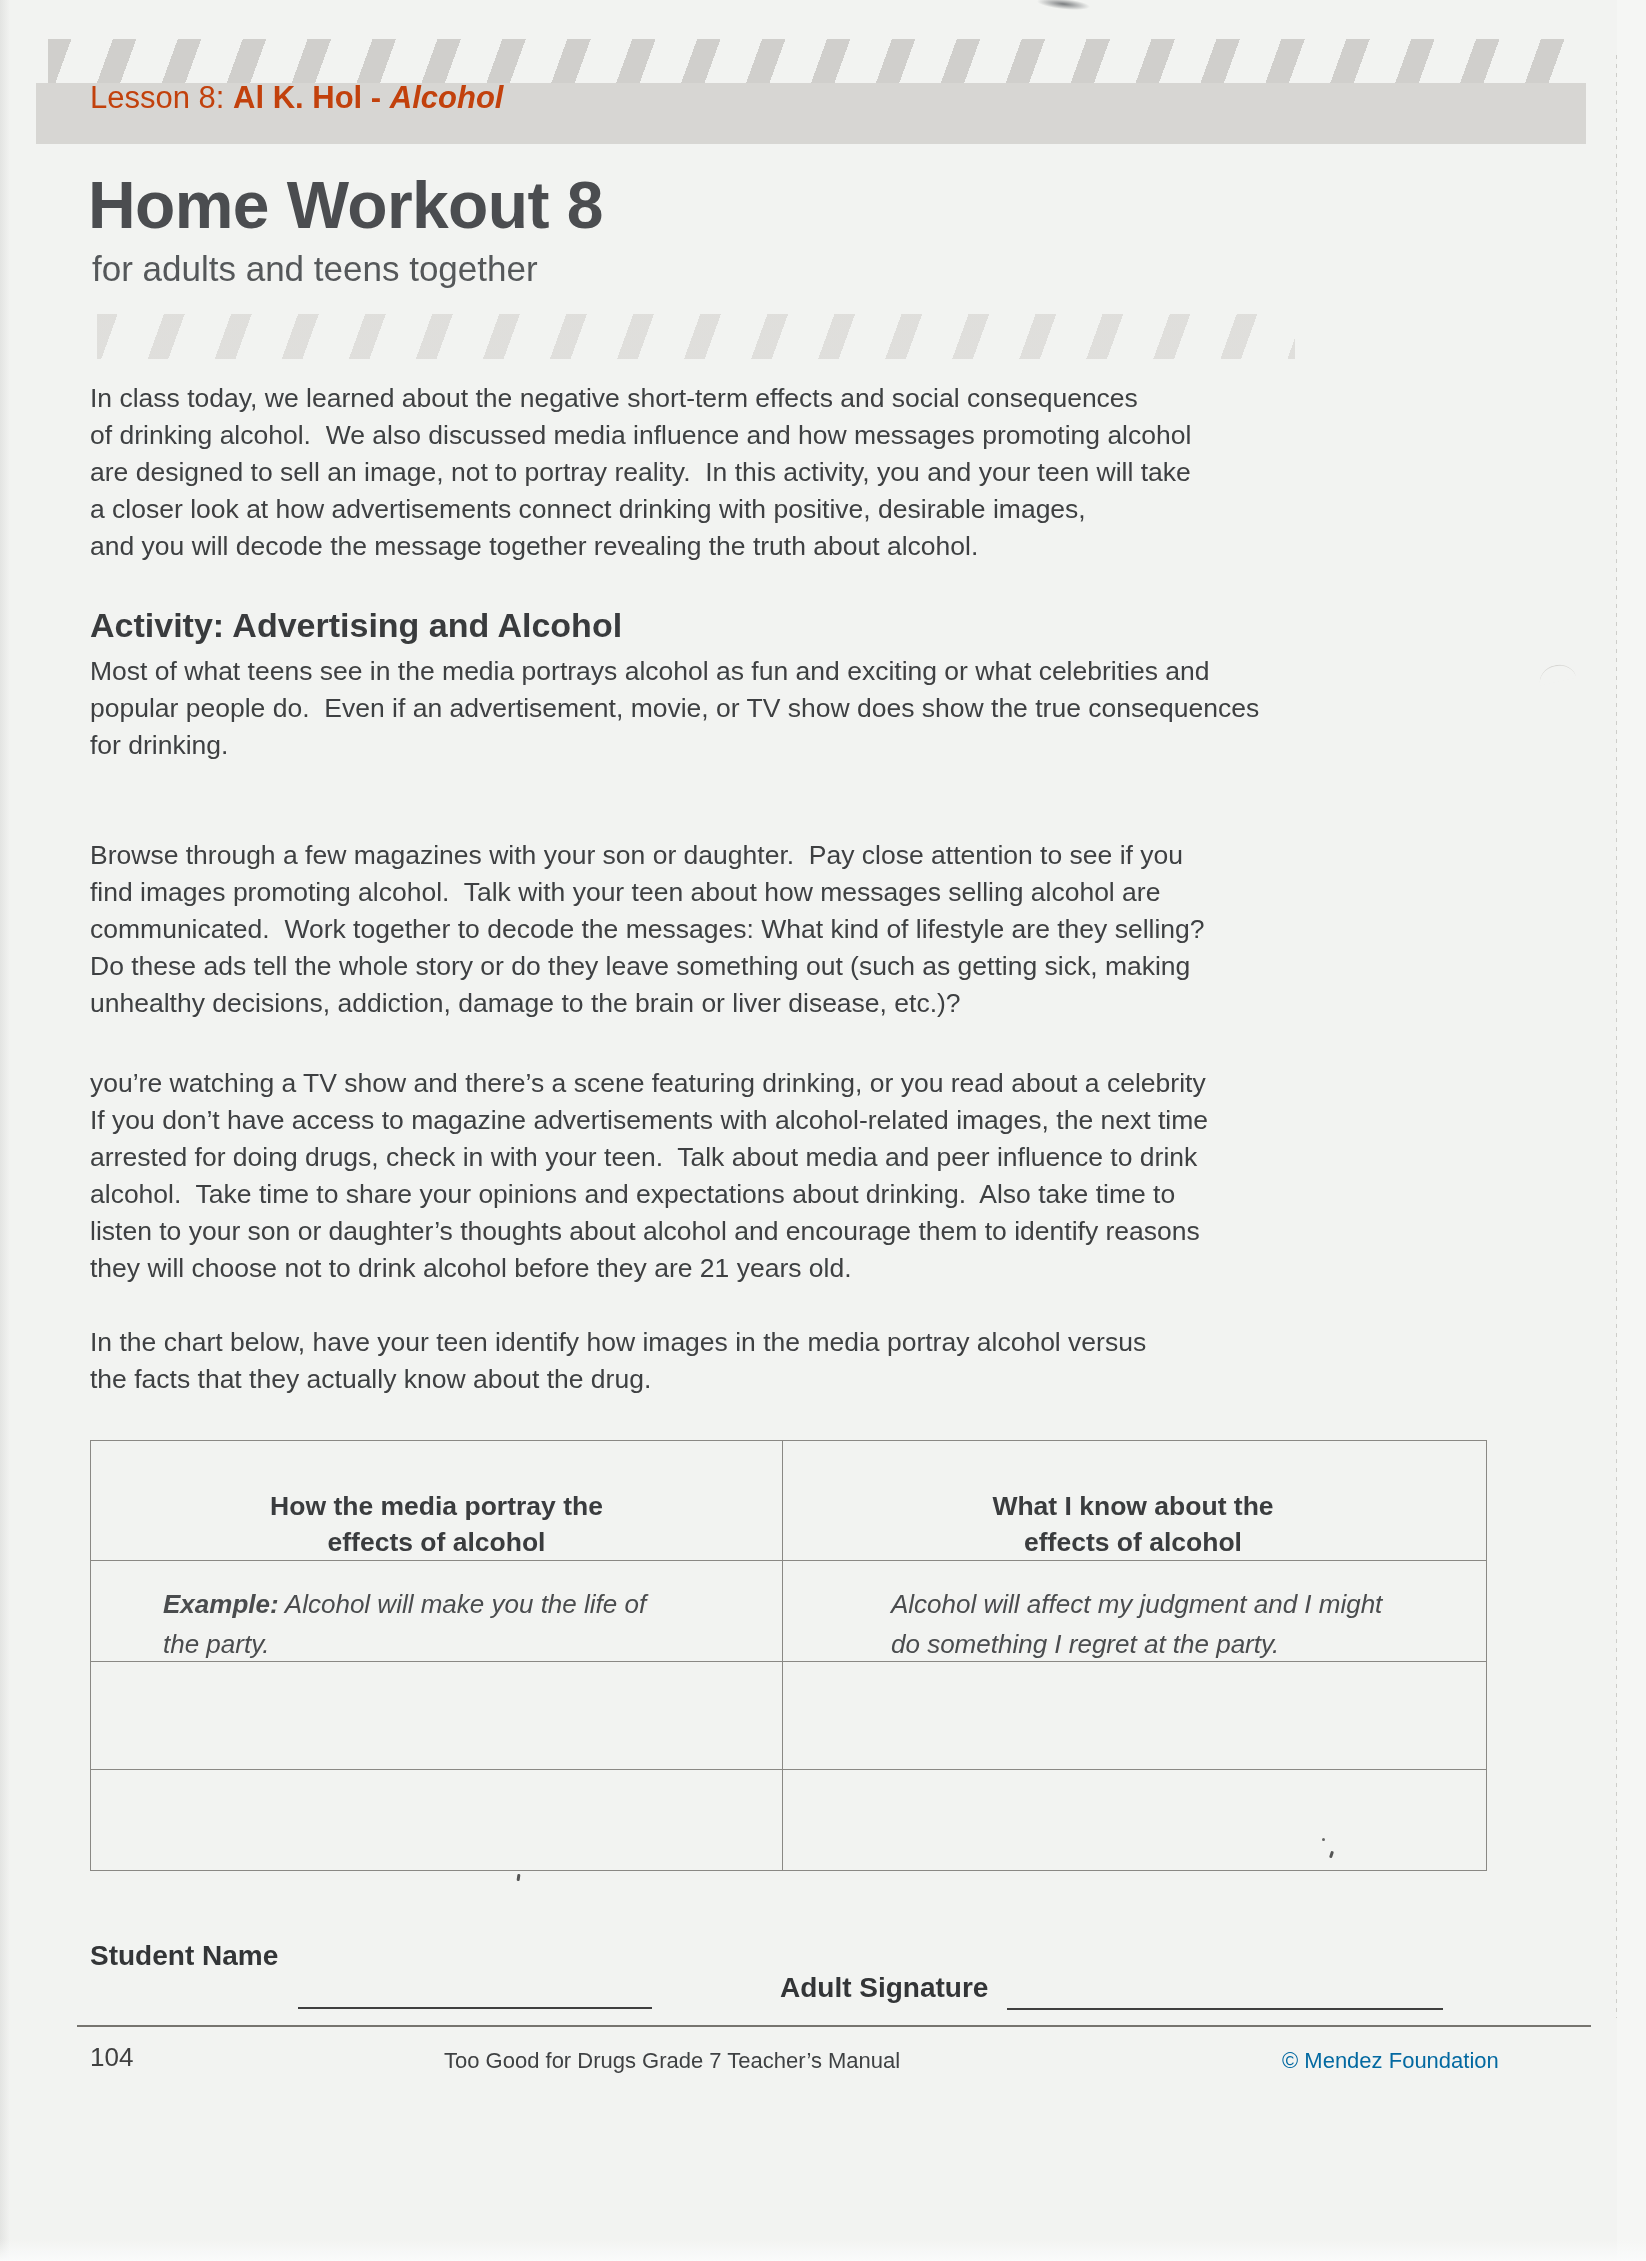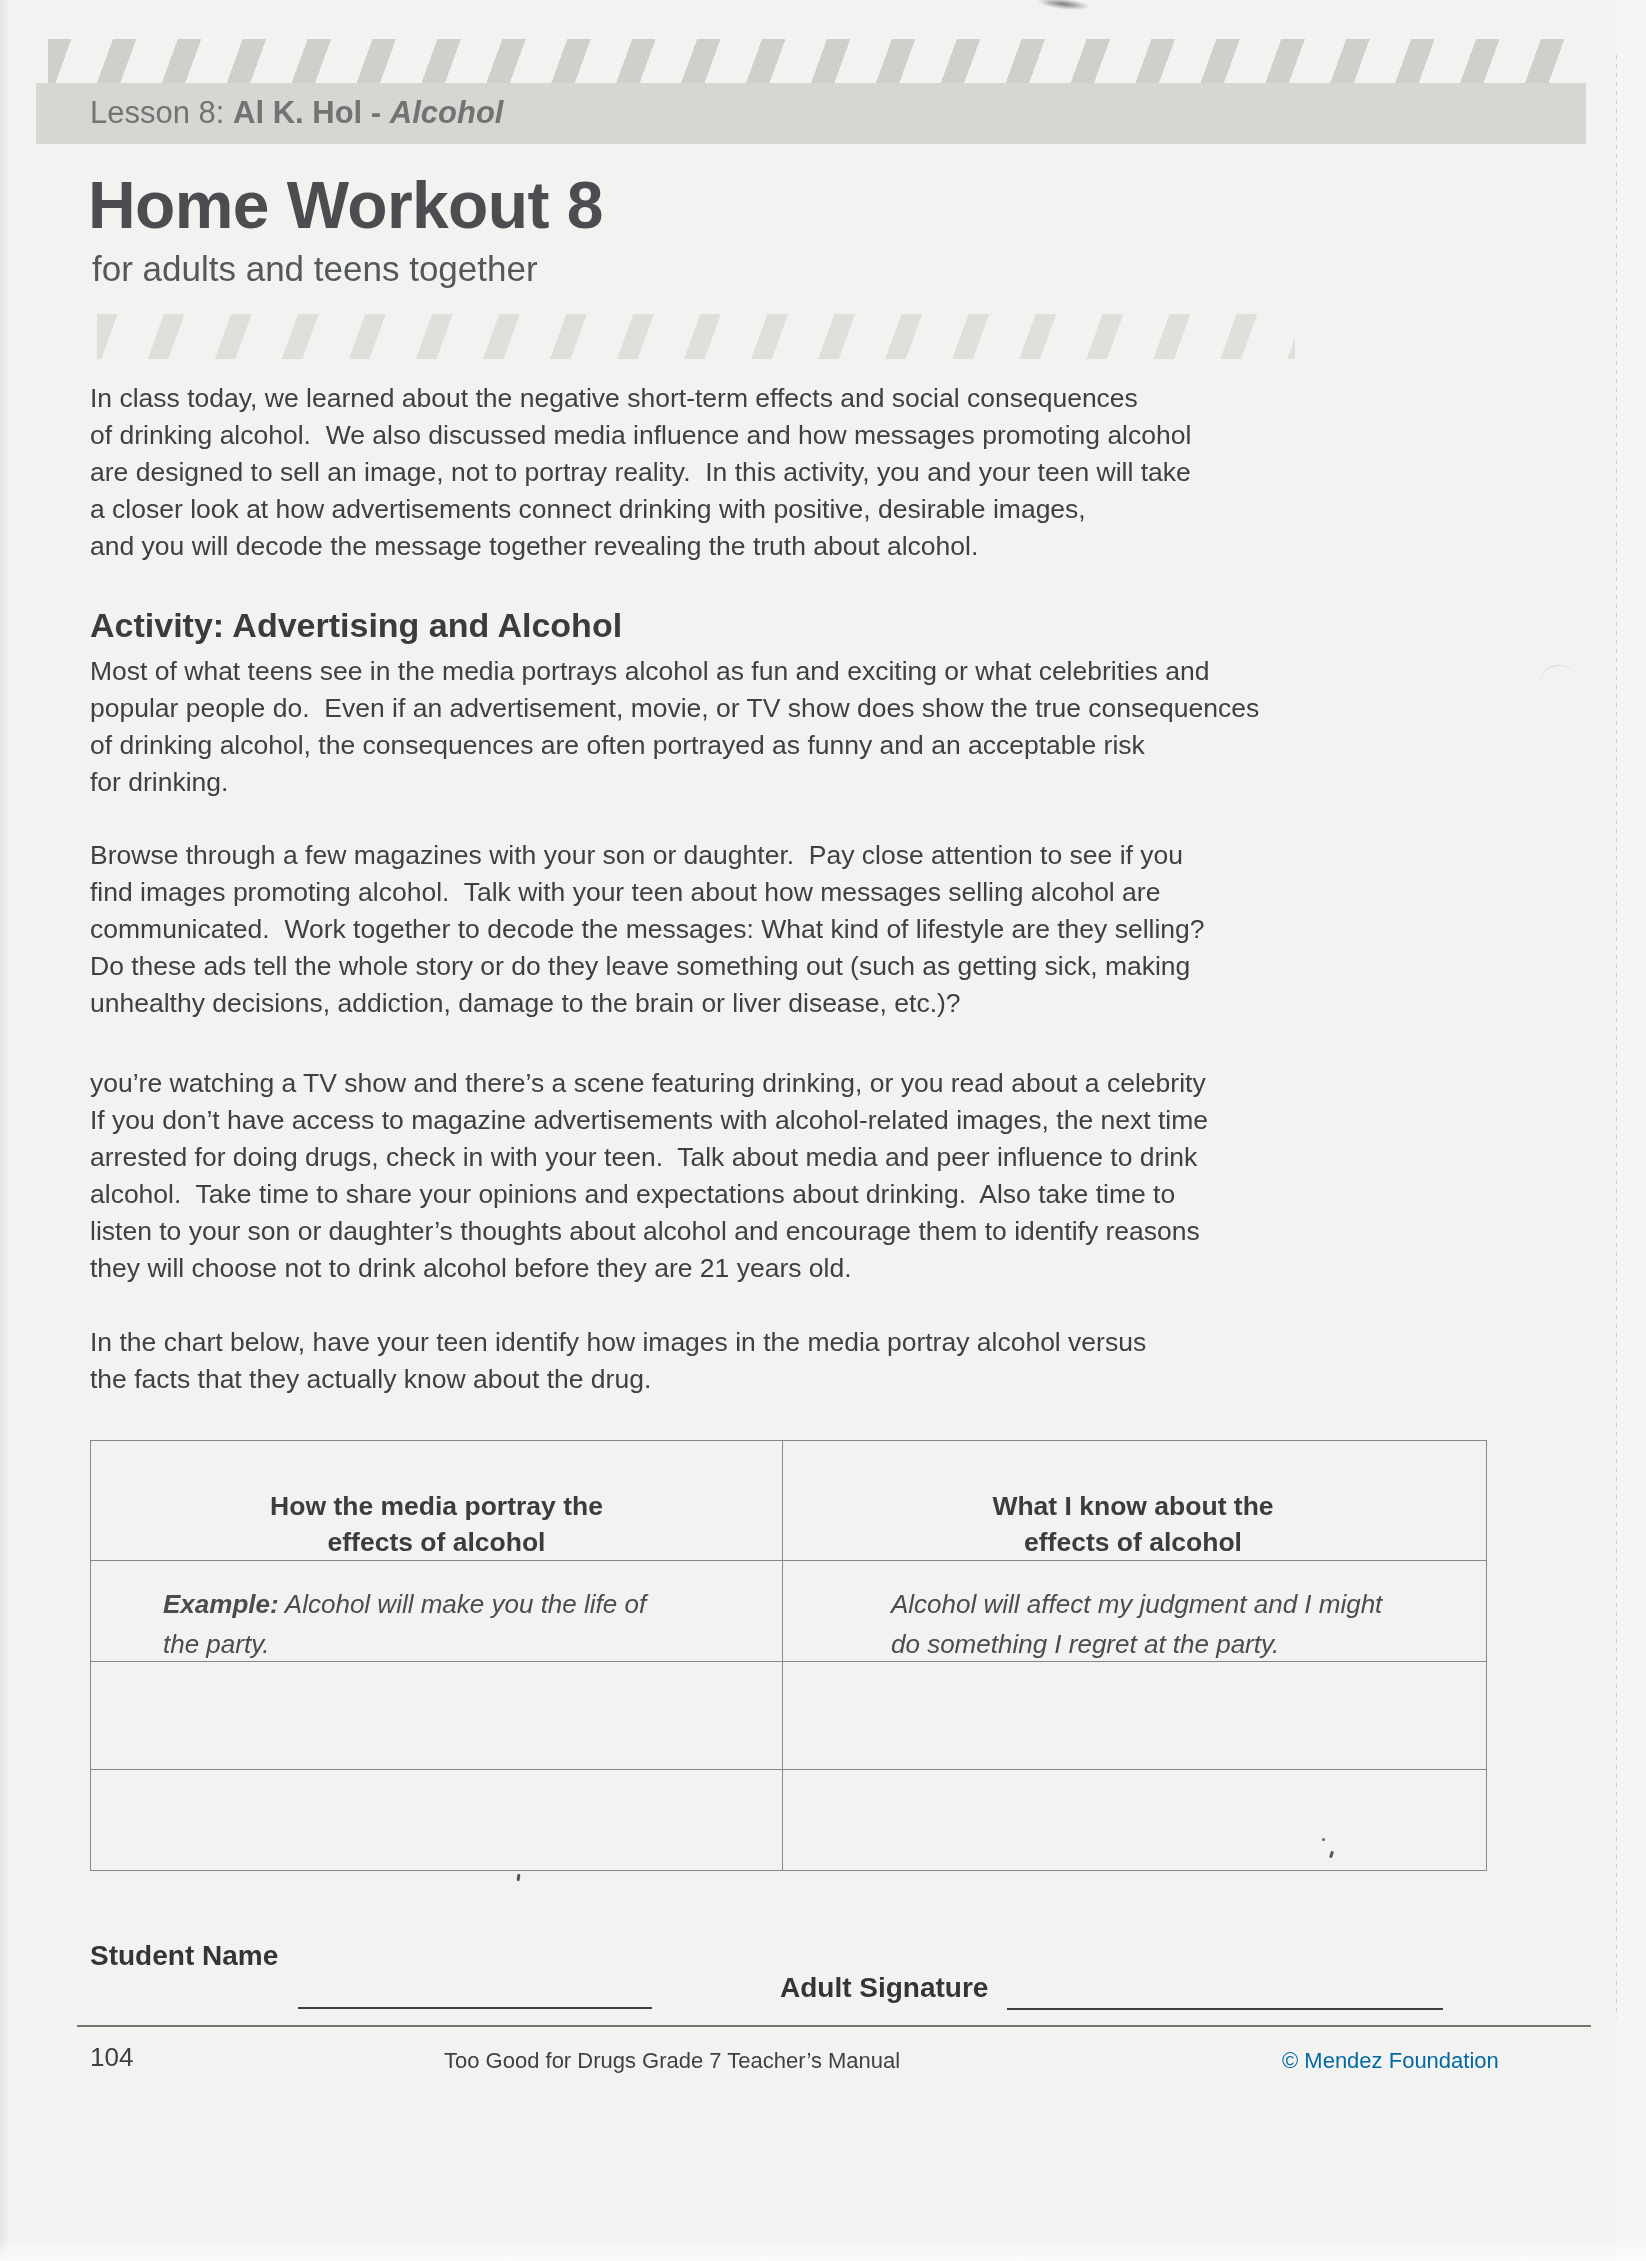--- a/index.html
+++ b/index.html
@@ -21,21 +21,21 @@
   .speck.s1{left:517px;top:1874px;width:2.6px;height:7px;transform:rotate(8deg);}
   .speck.s2{left:1322px;top:1838px;width:3.2px;height:3.2px;border-radius:50%;background:#666;}
   .speck.s3{left:1330px;top:1851px;width:2.6px;height:7px;transform:rotate(18deg);}
   
   .stripes-top{position:absolute;left:48px;top:39px;width:1530px;height:44px;
         background:repeating-linear-gradient(110deg,#d0cfcc 0 22px,rgba(0,0,0,0) 22px 61px);}
   .lesson-band{position:absolute;left:36px;top:83px;width:1550px;height:61px;background:#d7d6d3;}
   .stripes-mid{position:absolute;left:97px;top:314px;width:1198px;height:45px;opacity:.85;
         background:repeating-linear-gradient(110deg,#dcdbd8 0 19.4px,rgba(0,0,0,0) 19.4px 63px);}
   
-  .lesson-text{position:absolute;left:90px;top:95px;font-size:31px;color:#737373;white-space:pre;}
+  .lesson-text{position:absolute;left:90px;top:80px;font-size:31px;color:#c2410c;white-space:pre;}
   .lesson-text .b{font-weight:700;}
   .lesson-text .bi{font-weight:700;font-style:italic;}
   .doc-title{position:absolute;left:88px;top:167px;font-size:66px;font-weight:700;
         letter-spacing:-0.6px;color:#4b4d50;white-space:pre;}
   .doc-subtitle{position:absolute;left:92px;top:249px;font-size:35px;color:#55585a;white-space:pre;}
   
   .para{position:absolute;left:90px;}
   .bodyline{font-size:26.5px;line-height:37px;white-space:pre;color:#3e4042;}
   #intro{top:380px;}
   .activity-heading{position:absolute;left:90px;top:606px;font-size:34px;font-weight:700;
@@ -104,21 +104,20 @@
     <div class="bodyline">are designed to sell an image, not to portray reality.  In this activity, you and your teen will take</div>
     <div class="bodyline">a closer look at how advertisements connect drinking with positive, desirable images,</div>
     <div class="bodyline">and you will decode the message together revealing the truth about alcohol.</div>
   </div>
 
   <div class="activity-heading">Activity: Advertising and Alcohol</div>
 
   <div class="para" id="p1">
     <div class="bodyline">Most of what teens see in the media portrays alcohol as fun and exciting or what celebrities and</div>
     <div class="bodyline">popular people do.  Even if an advertisement, movie, or TV show does show the true consequences</div>
-    <div class="bodyline">of drinking alcohol, the consequences are often portrayed as funny and an acceptable risk</div>
     <div class="bodyline">for drinking.</div>
   </div>
 
   <div class="para" id="p2">
     <div class="bodyline">Browse through a few magazines with your son or daughter.  Pay close attention to see if you</div>
     <div class="bodyline">find images promoting alcohol.  Talk with your teen about how messages selling alcohol are</div>
     <div class="bodyline">communicated.  Work together to decode the messages: What kind of lifestyle are they selling?</div>
     <div class="bodyline">Do these ads tell the whole story or do they leave something out (such as getting sick, making</div>
     <div class="bodyline">unhealthy decisions, addiction, damage to the brain or liver disease, etc.)?</div>
   </div>

